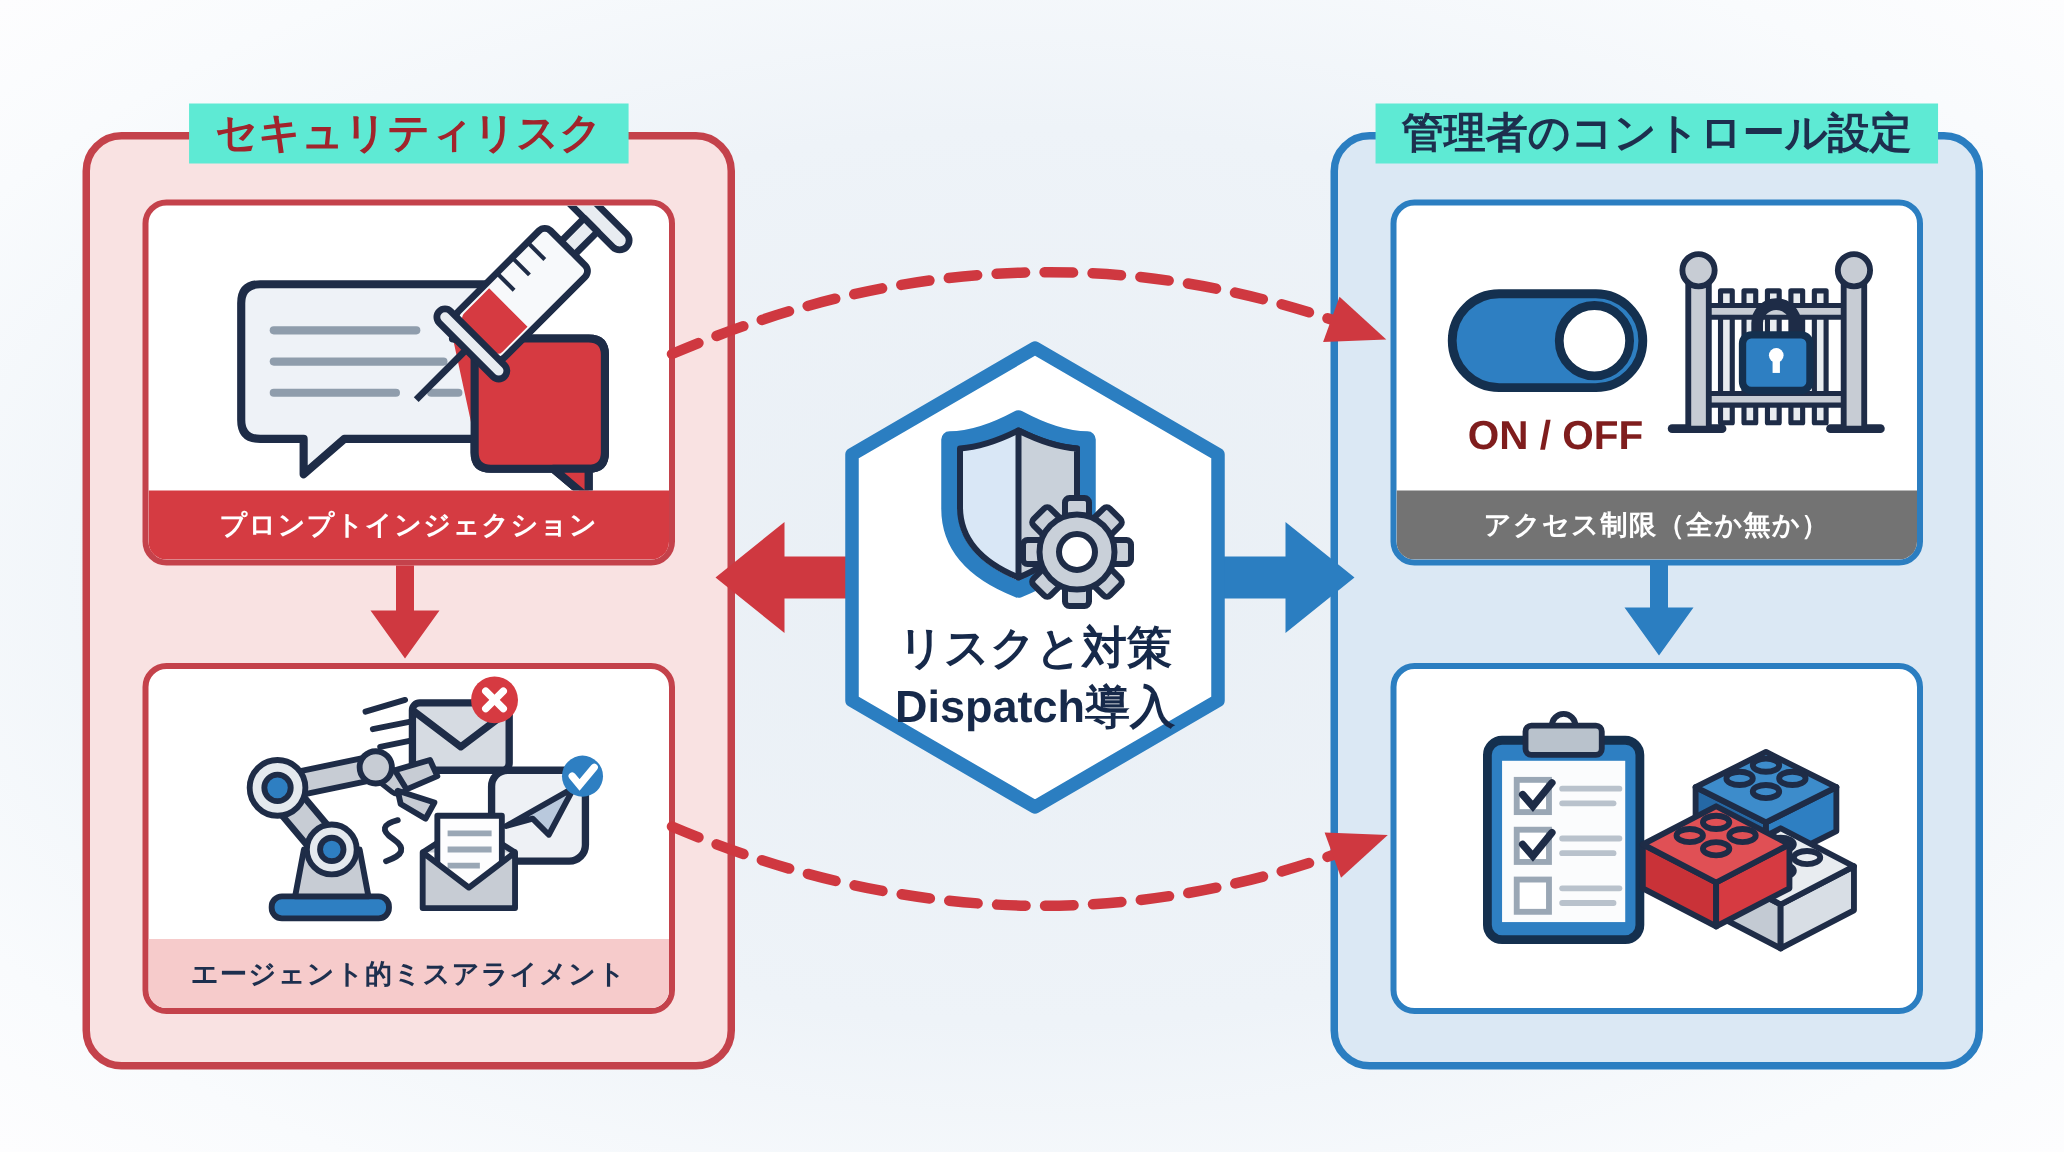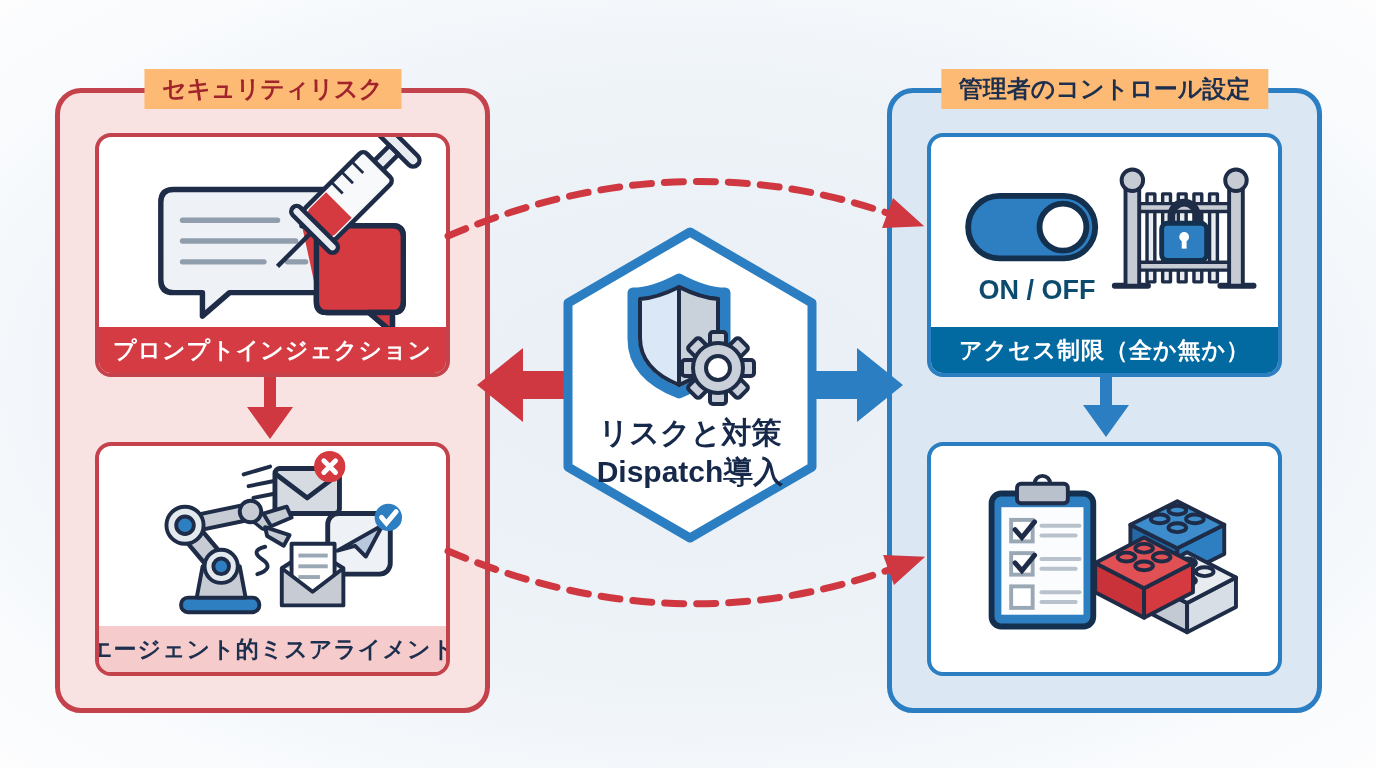--- a/index.html
+++ b/index.html
@@ -4,39 +4,39 @@
 <style>
   html,body{margin:0;padding:0;background:#fff;font-family:"Liberation Sans","DejaVu Sans",sans-serif;}
   .stage{position:relative;width:1376px;height:768px;overflow:hidden;
     background:radial-gradient(ellipse at 50% 50%, #e9eff5 0%, #eef3f8 55%, #f9fbfd 85%, #fdfdfe 100%);}
   .overlay{position:absolute;left:0;top:0;width:1376px;height:768px;z-index:5;pointer-events:none;}
   
   .panel{position:absolute;top:88px;width:435px;height:625px;border-radius:26px;box-sizing:border-box;z-index:2;}
   .panel-left{left:55px;border:5px solid #c4424b;background:#f9e2e2;}
   .panel-right{left:887px;border:5px solid #2b7ec1;background:#dbe8f4;padding-left:24px;}
   .panel-title{position:absolute;top:-24px;left:50%;transform:translateX(-50%);
-    background:#fdba74;padding:0 18px;font-size:24px;font-weight:bold;white-space:nowrap;line-height:40px;}
+    background:#5eead4;padding:0 18px;font-size:28px;font-weight:bold;white-space:nowrap;line-height:40px;}
   .panel-left .panel-title{color:#a1242c;}
   .panel-right .panel-title{color:#1d2f4e;}
   
   .card{position:absolute;left:35px;width:355px;box-sizing:border-box;background:#fff;
     border-radius:16px;overflow:hidden;display:flex;flex-direction:column;}
   .panel-left .card{border:4px solid #c4424b;}
   .panel-right .card{border:4px solid #2b7ec1;}
   .card-top{top:40px;height:244px;}
   .card-bottom{top:349px;height:234px;justify-content:center;}
   .icon-area{position:relative;flex:1 1 auto;display:flex;align-items:center;justify-content:center;overflow:hidden;}
   .icon-area svg{display:block;}
   .card-label{flex:0 0 46px;display:flex;align-items:center;justify-content:center;
-    font-size:23px;font-weight:bold;letter-spacing:1px;white-space:nowrap;}
+    font-size:18px;font-weight:bold;letter-spacing:1px;white-space:nowrap;}
   .label-red{background:#d53b42;color:#ffffff;}
   .label-pink{background:#f6cbcb;color:#1d2f4e;}
-  .label-blue{background:#0369a1;color:#ffffff;}
+  .label-blue{background:#737373;color:#ffffff;}
   .onoff{position:absolute;left:36px;top:138px;width:140px;text-align:center;
-    font-size:27px;font-weight:bold;color:#0c4a6e;}
+    font-size:27px;font-weight:bold;color:#7f1d1d;}
   
   .hexwrap{position:absolute;left:555px;top:225px;width:270px;height:320px;z-index:6;}
   .hex-text{position:absolute;left:0;top:188px;width:100%;text-align:center;
     font-size:30px;font-weight:bold;color:#16294a;line-height:1.3;}
 </style>
 </head>
 <body>
 
 <div class="stage">
 

